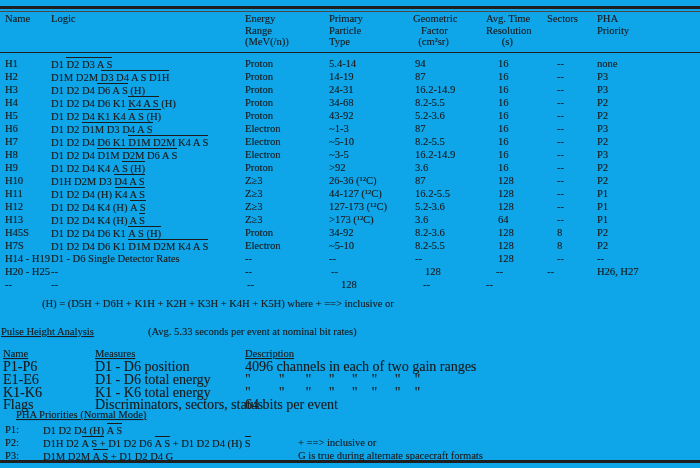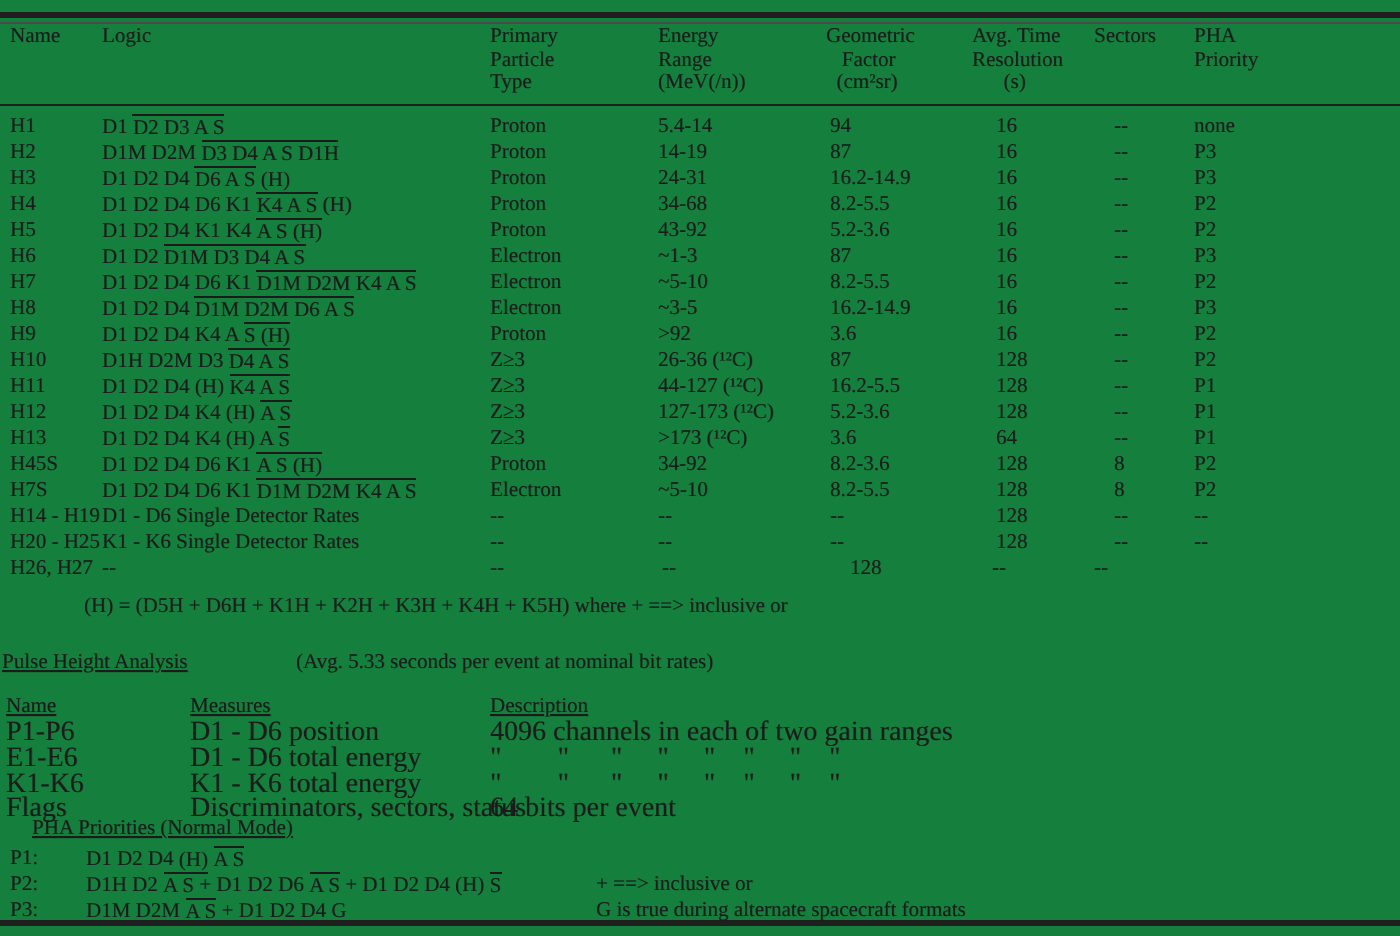--- a/index.html
+++ b/index.html
@@ -1,17 +1,17 @@
 <!DOCTYPE html>
 <html><head>
 <meta charset="utf-8">
 <style>
   html,body{margin:0;padding:0;background:#d8d6d0;}
   .page{
-    position:relative;width:700px;height:468px;background:#15803d;
+    position:relative;width:700px;height:468px;background:#0ea5e9;
     font-family:"Liberation Serif",serif;color:#1b1b1b;overflow:hidden;
     text-shadow:0.3px 0.2px 0 rgba(20,20,20,0.35);
   }
   .rule{position:absolute;left:0;width:700px;background:#1f1f1f;}
   .pre{white-space:pre;}
   .nowrap{white-space:nowrap;}
   
   .mt-head{
     position:absolute;left:5px;top:13px;width:692px;display:grid;
     grid-template-columns:46px 194px 84px 84px 73px 61px 50px 1fr;
@@ -52,26 +52,26 @@
 <div class="page">
 
   <div class="rule" style="top:6px;height:3px;"></div>
   <div class="rule" style="top:11px;height:1px;background:#4a4a4a;"></div>
   <div class="rule" style="top:52px;height:1px;"></div>
   <div class="rule" style="top:460px;height:3px;"></div>
 
   <div class="mt-head">
     <div class="pre">Name</div>
     <div class="pre">Logic</div>
+    <div class="pre">Energy
+Range
+(MeV(/n))</div>
     <div class="pre">Primary
 Particle
 Type</div>
-    <div class="pre">Energy
-Range
-(MeV(/n))</div>
     <div class="pre">Geometric
    Factor
   (cm²sr)</div>
     <div class="pre">Avg. Time
 Resolution
       (s)</div>
     <div class="pre">Sectors</div>
     <div class="pre">PHA
 Priority</div>
   </div>
@@ -199,21 +199,20 @@
       <div class="c-pha">P2</div>
       <div class="c-name nowrap">H14 - H19</div>
       <div class="c-logic"><span>D1 - D6 Single Detector Rates</span></div>
       <div class="c-part">--</div>
       <div class="c-en">--</div>
       <div class="c-geom">--</div>
       <div class="c-time">128</div>
       <div class="c-sec">--</div>
       <div class="c-pha">--</div>
       <div class="c-name nowrap">H20 - H25</div>
-      <div class="c-logic"><span>K1 - K6 Single Detector Rates</span></div>
       <div class="c-part">--</div>
       <div class="c-en">--</div>
       <div class="c-geom">--</div>
       <div class="c-time">128</div>
       <div class="c-sec">--</div>
       <div class="c-pha">--</div>
       <div class="c-name nowrap">H26, H27</div>
       <div class="c-part">--</div>
       <div class="c-en">--</div>
       <div class="c-geom">--</div>

